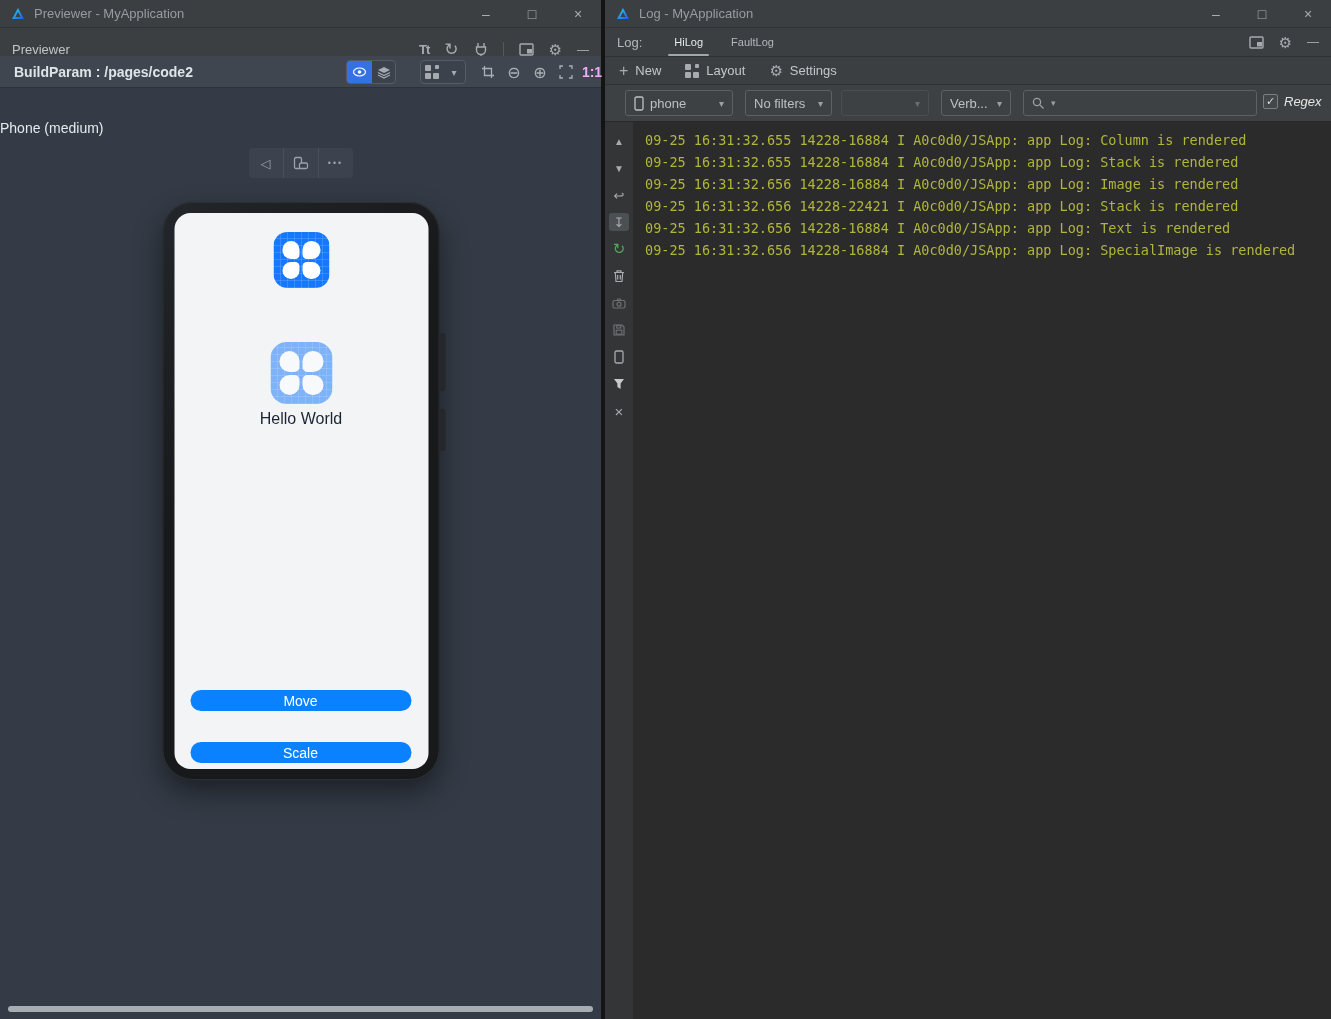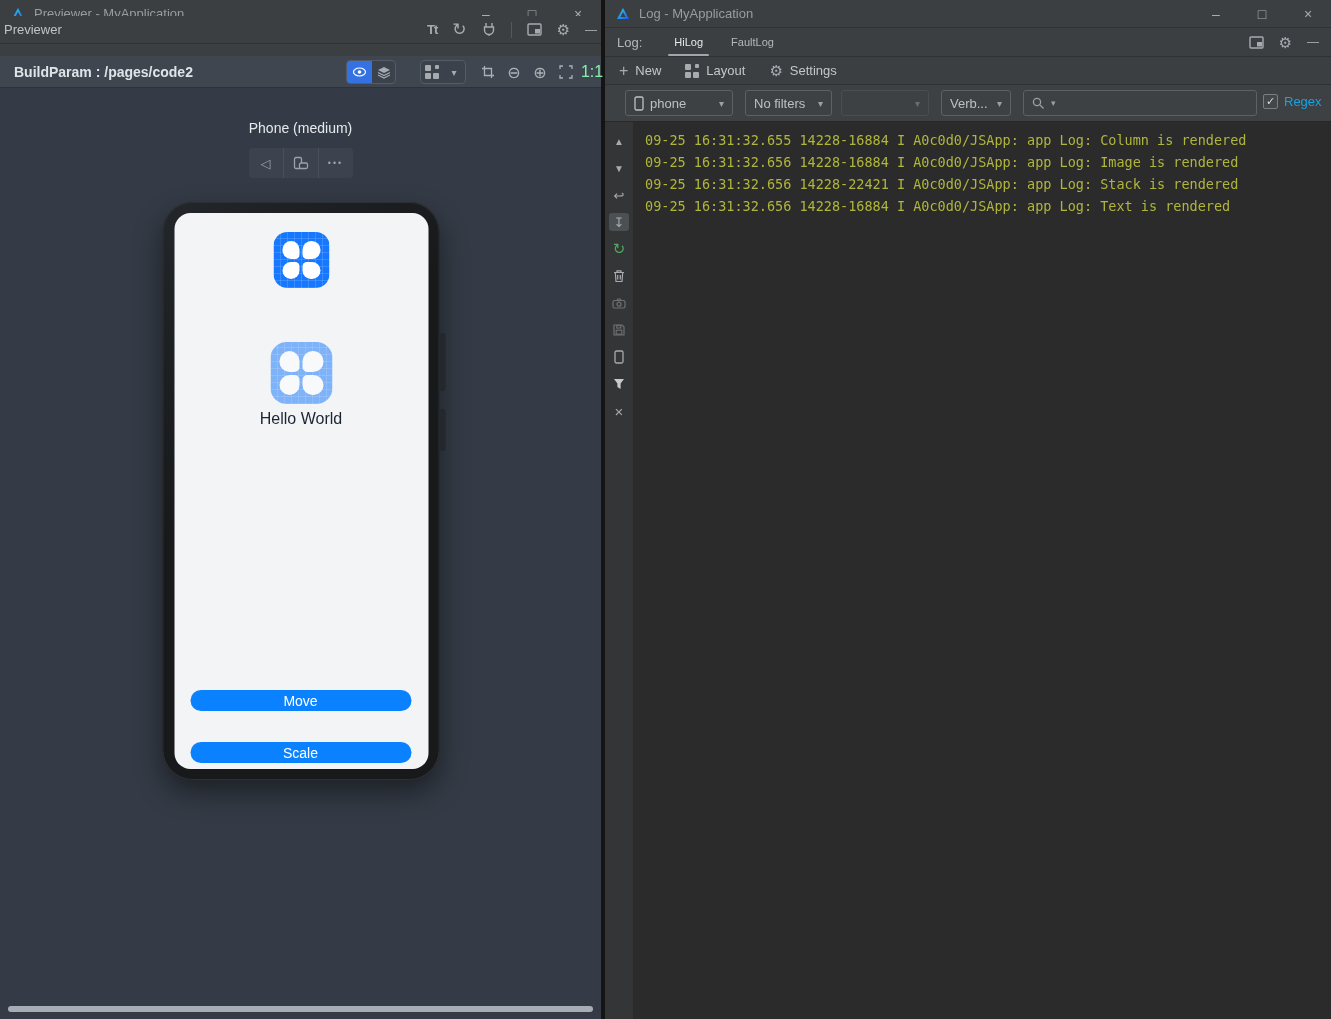--- a/index.html
+++ b/index.html
@@ -12,37 +12,37 @@
   .titlebar { position:absolute; left:0; right:0; top:0; height:28px; background:#3C3F41; border-bottom:1px solid #313436; display:flex; align-items:center; }
   .logo { width:16px; height:16px; margin:0 8px 0 10px; flex:0 0 auto; }
   .title-text { font-size:13px; color:#989CA1; }
   .win-controls { margin-left:auto; display:flex; }
   .win-btn { width:46px; text-align:center; color:#A9ADB2; font-size:14px; line-height:28px; cursor:default; }
   .row { position:absolute; left:0; right:0; background:#3C3F41; display:flex; align-items:center; }
   .ico { color:#A7ABB0; font-size:15px; line-height:1; display:inline-flex; align-items:center; justify-content:center; }
   .divider-v { width:1px; height:16px; background:#55585B; }
 
   
-  .tabrow { top:16px; height:28px; border-bottom:1px solid #2F3234; padding:0 4px; }
+  .tabrow { top:36px; height:28px; border-bottom:1px solid #2F3234; padding:0 12px; }
   .panel-title { font-size:13px; color:#C0C4C8; }
   .tab-icons { margin-left:auto; display:flex; align-items:center; gap:15px; }
   .tt { font-size:13px; font-weight:bold; letter-spacing:-1px; }
 
   .buildrow { top:56px; height:32px; background:#3F4650; border-bottom:1px solid #2E3138; padding-left:14px; }
   .build-text { font-size:14px; font-weight:600; color:#DFE4E9; }
   .btn-group { position:absolute; top:4px; height:24px; border:1px solid #565C66; border-radius:4px; background:#3B424C; display:flex; align-items:center; }
   .bg1 { left:346px; width:50px; }
   .bg2 { left:420px; width:46px; }
   .eye-cell { width:25px; height:22px; margin:0; background:#3472E4; border-radius:3px 0 0 3px; display:flex; align-items:center; justify-content:center; }
   .cell { flex:1; display:flex; align-items:center; justify-content:center; height:22px; }
   .loose-ico { position:absolute; top:4px; height:24px; width:22px; display:flex; align-items:center; justify-content:center; color:#ACB0B5; font-size:15px; }
-  .ratio { font-size:16px; color:#86efac; width:28px; }
+  .ratio { font-size:14px; color:#f0abfc; width:28px;font-weight:bold; }
 
   .canvas { position:absolute; left:0; right:0; top:88px; bottom:0; background:#343B46; }
-  .device-label { position:absolute; top:32px; left:0; right:0; text-align:center; font-size:14px; color:#E7EAED; }
+  .device-label { position:absolute; top:32px; left:0; right:0; text-align:left; font-size:14px; color:#E7EAED; }
   .navgroup { position:absolute; top:60px; left:50%; transform:translateX(-50%); width:104px; height:30px; background:#3C434E; border-radius:4px; display:flex; overflow:hidden; }
   .navcell { flex:1; display:flex; align-items:center; justify-content:center; color:#99A2AD; font-size:13px; }
   .navcell + .navcell { border-left:1px solid #48505C; }
   .more-dots { font-size:9px; letter-spacing:2px; }
 
   .phone { position:absolute; top:114px; left:50%; transform:translateX(-50%); width:277px; height:578px; background:linear-gradient(135deg,#23262a,#17191b 40%); border-radius:30px; box-shadow:0 12px 28px rgba(0,0,0,.45), inset 0 0 0 1px #2c3035; }
   .side-btn { position:absolute; right:-6px; width:7px; background:#24272B; border-radius:0 3px 3px 0; }
   .sb1 { top:131px; height:58px; }
   .sb2 { top:207px; height:42px; }
   .screen { position:absolute; left:12px; right:11px; top:11px; bottom:11px; background:#F2F4F6; border-radius:16px; overflow:hidden; }
@@ -80,21 +80,21 @@
   .fw-caret { margin-left:auto; color:#9DA0A3; font-size:10px; }
   .fw-device { left:20px; width:108px; }
   .fw-filters { left:140px; width:87px; }
   .fw-empty { left:236px; width:88px; border-color:#4B4E50; }
   .fw-empty .fw-caret { color:#6A6D70; }
   .fw-level { left:336px; width:70px; }
   .fw-search { left:418px; width:234px; cursor:text; }
   .fw-search input { background:transparent; border:none; outline:none; color:#D2D5D8; font-size:13px; width:170px; font-family:"Liberation Sans",sans-serif; }
   .regex-wrap { position:absolute; left:658px; top:9px; display:flex; align-items:center; gap:6px; cursor:pointer; }
   .checkbox { width:15px; height:15px; background:#43474A; border:1px solid #7A7E82; border-radius:2px; color:#DCDFE2; font-size:11px; line-height:13px; text-align:center; }
-  .regex-label { font-size:13px; color:#0ea5e9; }
+  .regex-label { font-size:13px; color:#e5e5e5;font-style:italic; }
 
   .content { position:absolute; left:0; right:0; top:122px; bottom:0; background:#2B2B2B; }
   .vtoolbar { position:absolute; left:0; top:0; bottom:0; width:28px; background:#333537; display:flex; flex-direction:column; align-items:center; padding-top:10px; gap:9px; }
   .vico { width:20px; height:18px; display:flex; align-items:center; justify-content:center; color:#A7ABB0; font-size:13px; cursor:pointer; border-radius:3px; }
   .vico.selected { background:#4B5053; }
   .vico.green { color:#52A65C; font-size:15px; }
   .vico.dim svg path, .vico.dim svg rect, .vico.dim svg circle { stroke:#6E7174; }
   .logpane { position:absolute; left:28px; right:0; top:0; bottom:0; padding:7px 0 0 12px; overflow:hidden; }
   .logline { font-family:"DejaVu Sans Mono",monospace; font-size:13.5px; line-height:22px; color:#B0B63B; white-space:pre; }
 
@@ -354,22 +354,24 @@
           <path d="M1 1h10L7.6 5.4V11L4.4 9V5.4Z" fill="#C8CBCE"></path>
         </svg>
       </span>
       <span class="vico" style="font-size:15px">×</span>
     </div>
 
     <div class="logpane">
 
         <div class="logline">09-25 16:31:32.655 14228-16884 I A0c0d0/JSApp: app Log: Column is rendered</div>
 
+        <div class="logline">09-25 16:31:32.655 14228-16884 I A0c0d0/JSApp: app Log: Stack is rendered</div>
 
         <div class="logline">09-25 16:31:32.656 14228-16884 I A0c0d0/JSApp: app Log: Image is rendered</div>
 
         <div class="logline">09-25 16:31:32.656 14228-22421 I A0c0d0/JSApp: app Log: Stack is rendered</div>
 
         <div class="logline">09-25 16:31:32.656 14228-16884 I A0c0d0/JSApp: app Log: Text is rendered</div>
 
+        <div class="logline">09-25 16:31:32.656 14228-16884 I A0c0d0/JSApp: app Log: SpecialImage is rendered</div>
       </div>
   </div>
 </div>
 
 </body></html>

